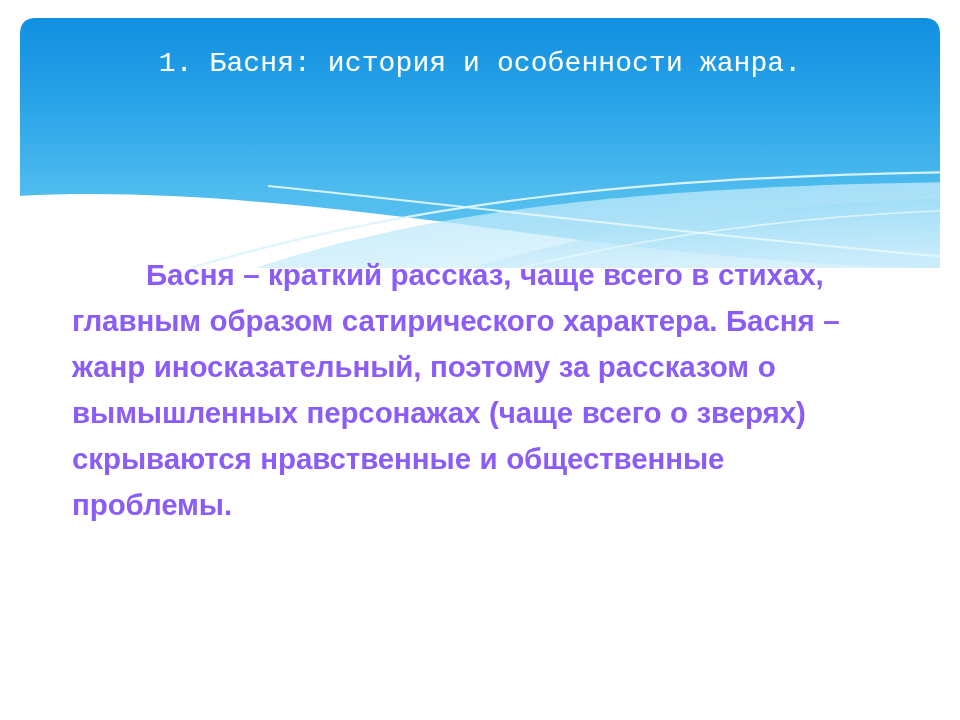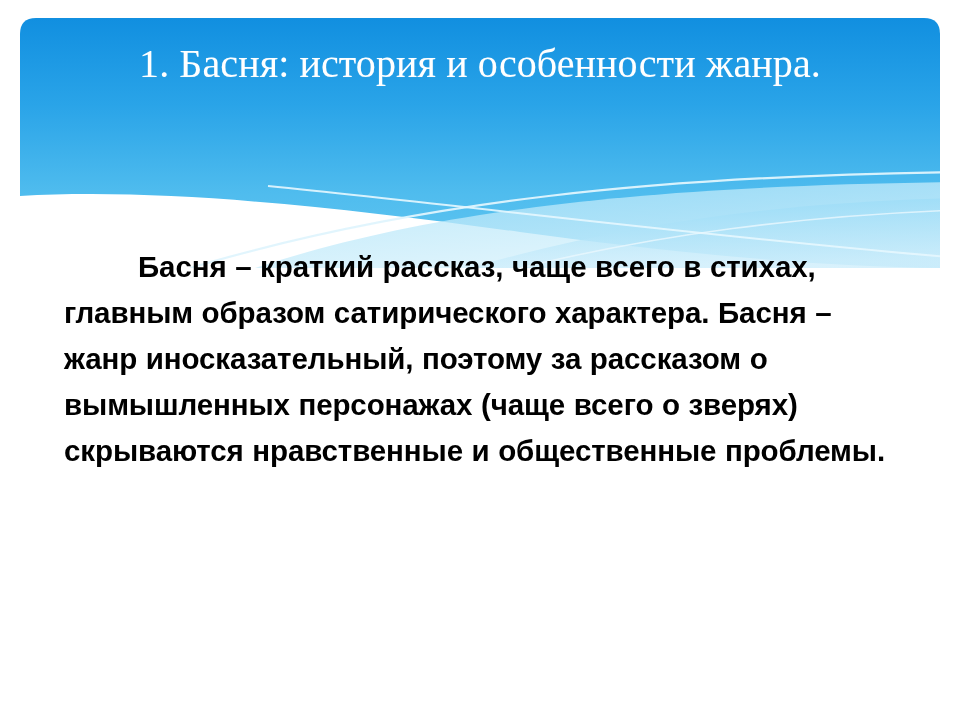--- a/index.html
+++ b/index.html
@@ -47,41 +47,41 @@
     position: absolute;
     left: 60px;
     top: 38px;
     width: 840px;
     text-align: center;
     z-index: 5;
   }
   .title-text {
     display: block;
     color: #ffffff;
-    font-family: Liberation Serif, serif;
-    font-size: 40px;
+    font-family: Liberation Mono, monospace;
+    font-size: 28px;
     font-weight: 400;
     line-height: 52px;
     letter-spacing: 0.1px;
     white-space: pre-wrap;
     text-shadow: 0 0 1px rgba(255,255,255,0.25);
     text-align: center;
   }
 
   
   .body-copy {
     position: absolute;
     left: 64px;
     top: 244px;
     width: 828px;
     z-index: 4;
   }
   .para {
-    margin: 0;
-    color: #000000;
+    margin: 8px;
+    color: #8b5cf6;
     font-family: "Liberation Sans", sans-serif;
     font-weight: 700;
     font-size: 29.5px;
     line-height: 46px;
     text-indent: 74px;
     letter-spacing: -0.1px;
     word-spacing: 0.5px;
     white-space: pre-wrap;
   }
   .para + .para {

